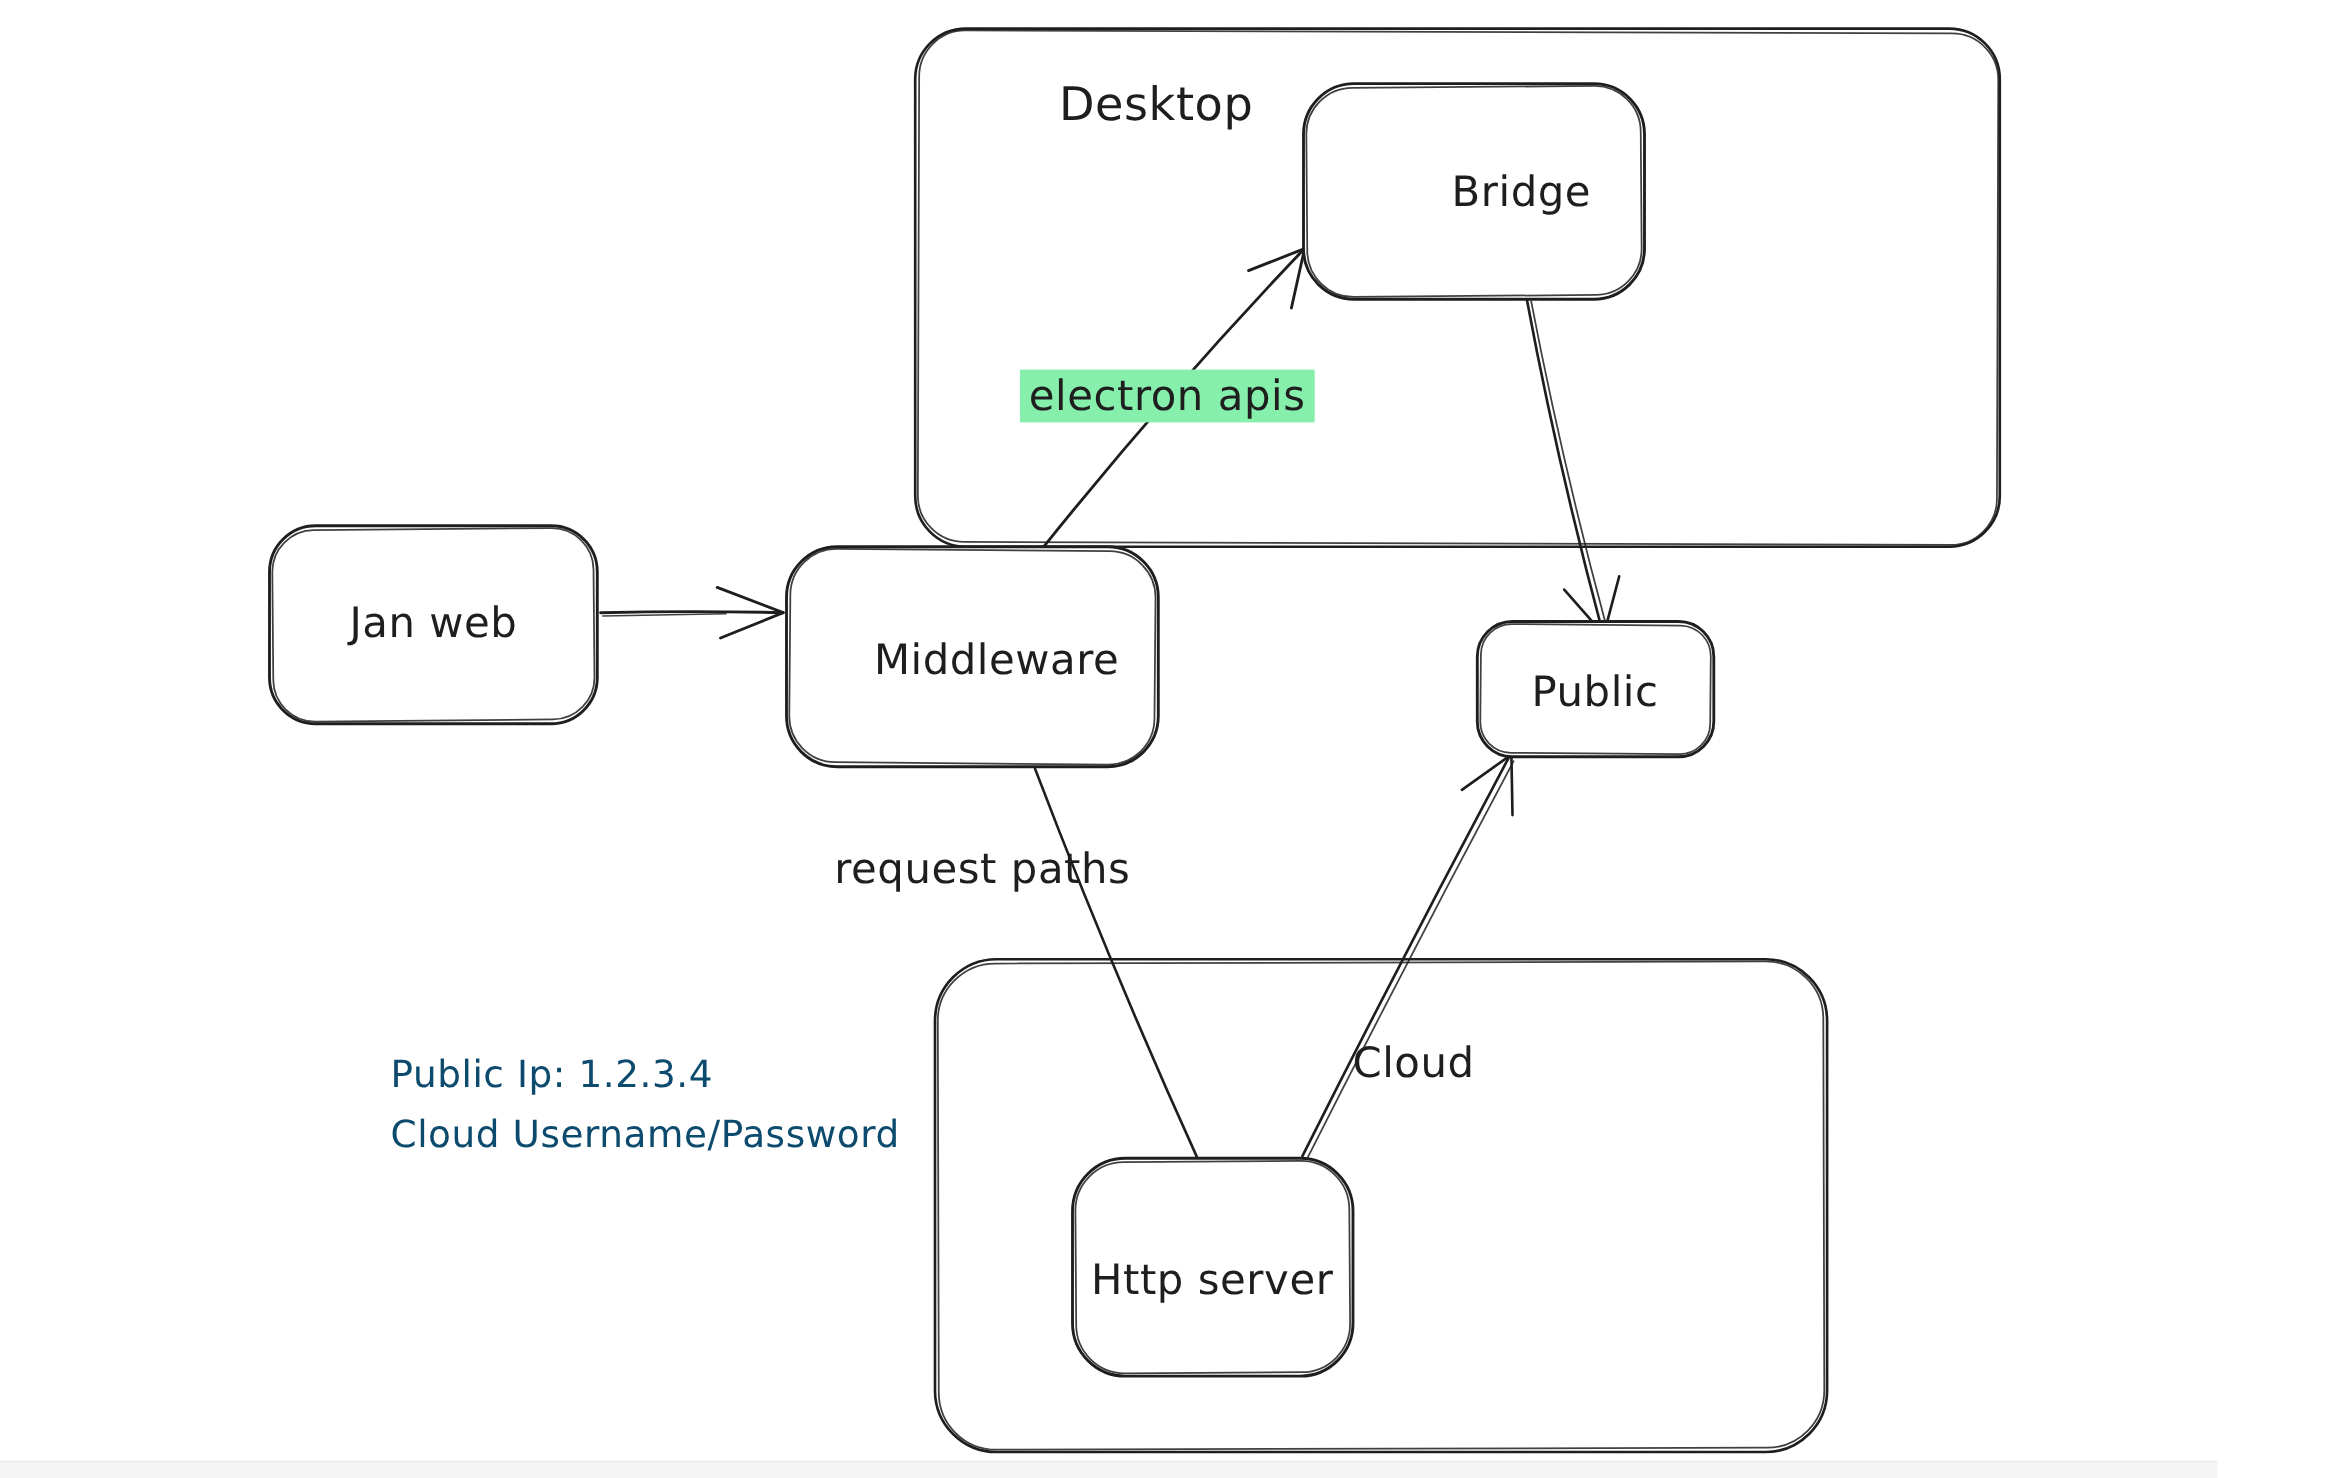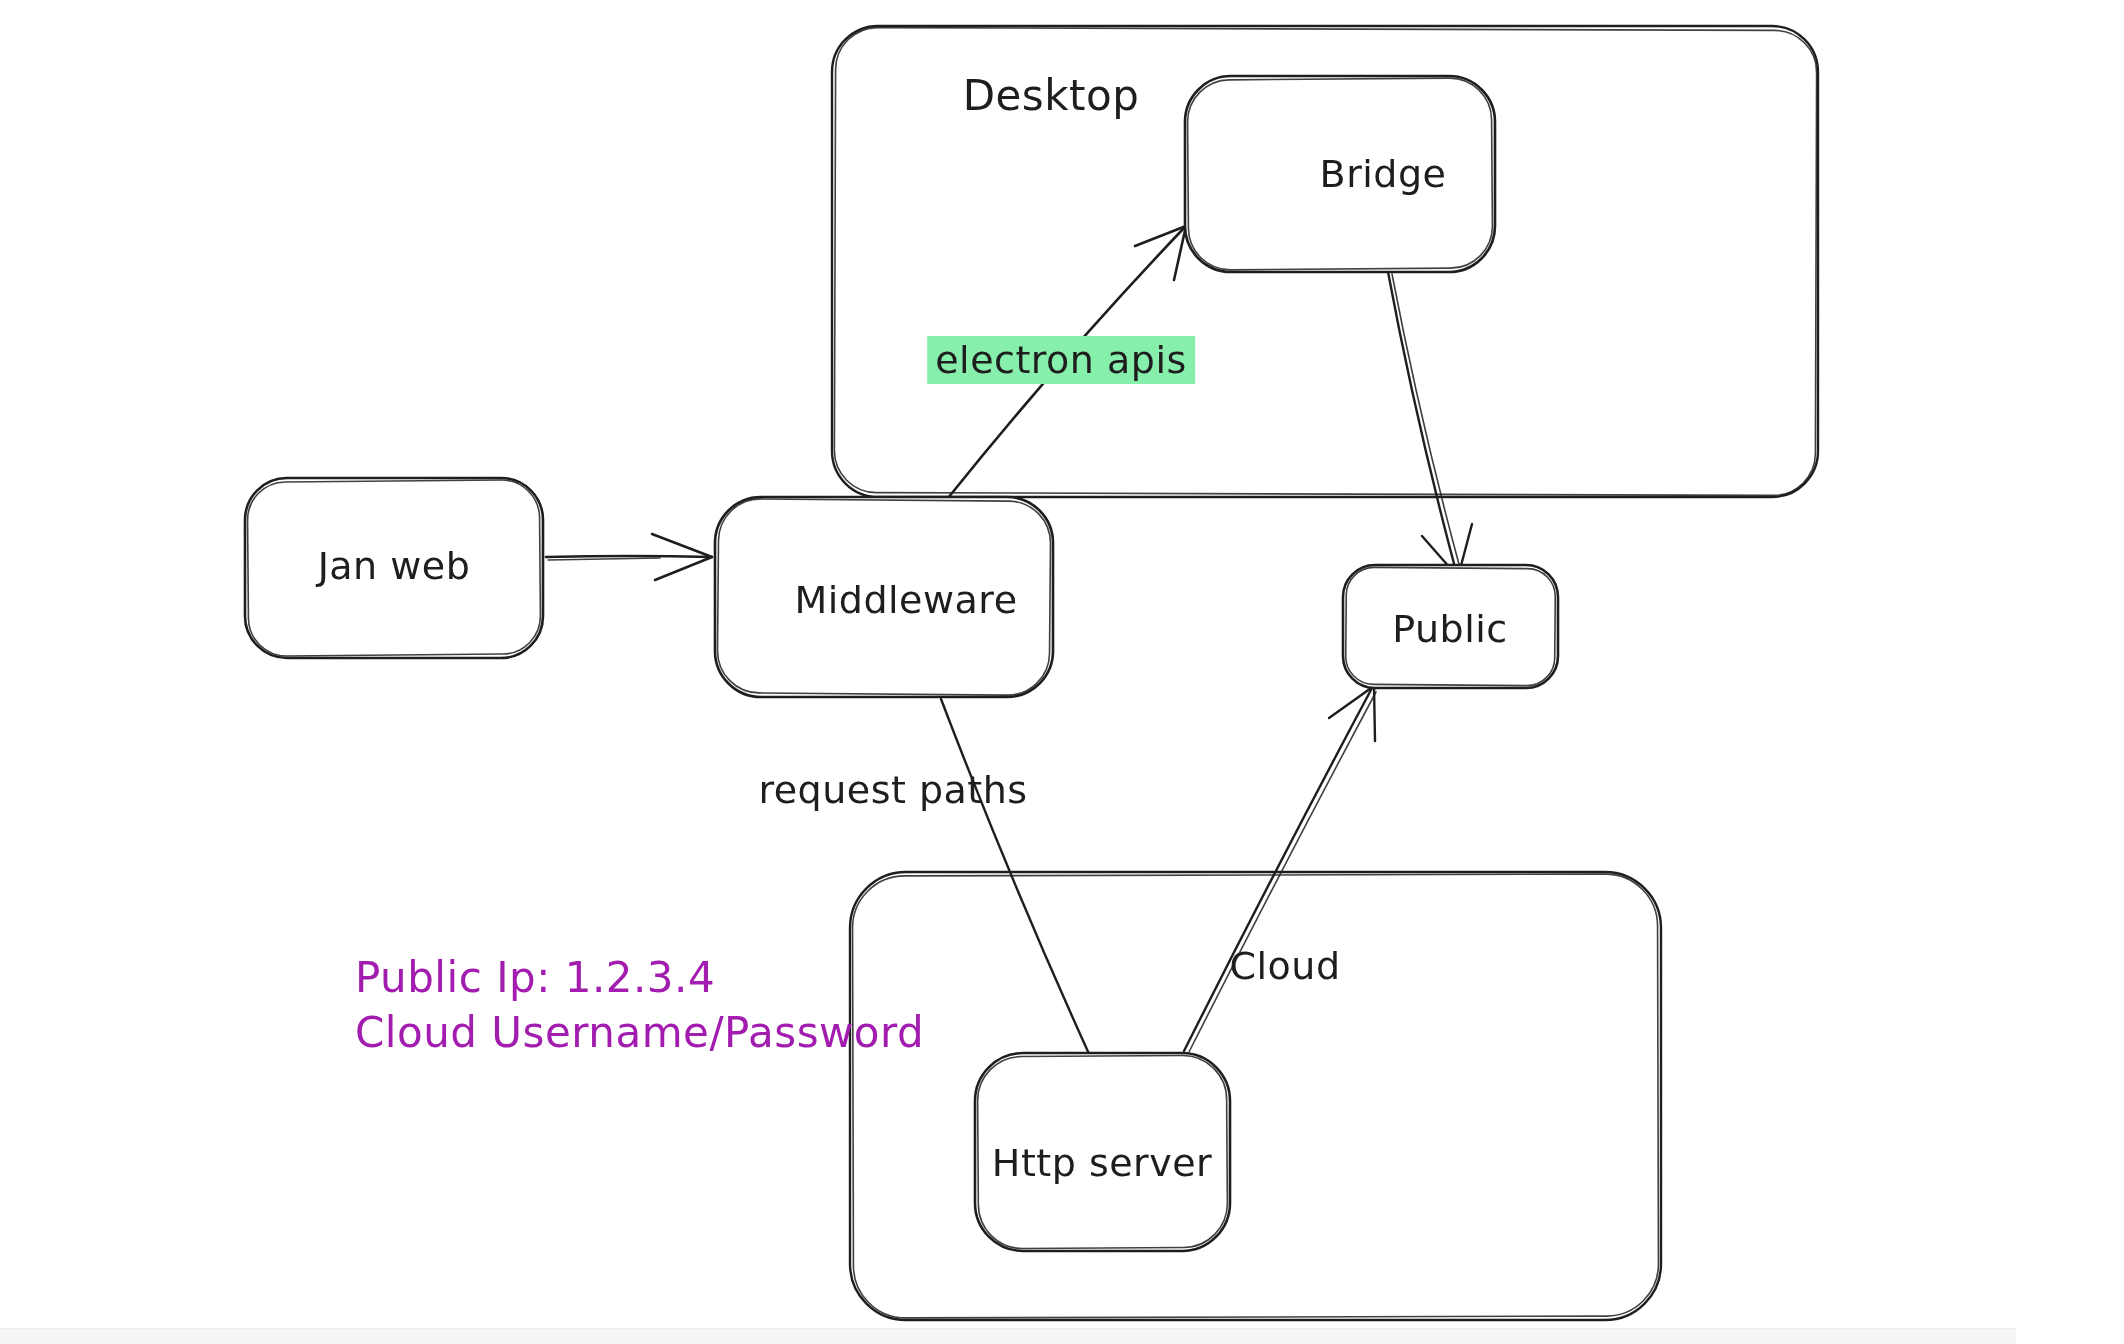--- a/index.html
+++ b/index.html
@@ -29,25 +29,25 @@
     white-space: nowrap;
     color: #1e1e1e;
     letter-spacing: 0.5px;
   }
   .node-label   { font-size: 38px; }
   .title-label  { font-size: 42px; }
   .edge-label   { font-size: 38px; }
   .edge-label.bg-white { background: #86efac; padding: 2px 8px; }
   .annotation {
     position: absolute;
-    font-size: 42px;
+    font-size: 34px;
     line-height: 55px;
     letter-spacing: 0.5px;
     white-space: nowrap;
-    color: #a21caf;
+    color: #0c4a6e;
   }
   .bottom-strip {
     position: absolute;
     left: 0;
     bottom: 0;
     width: 100%;
     height: 15px;
     background: #f5f5f5;
     border-top: 1px solid #ececec;
   }

